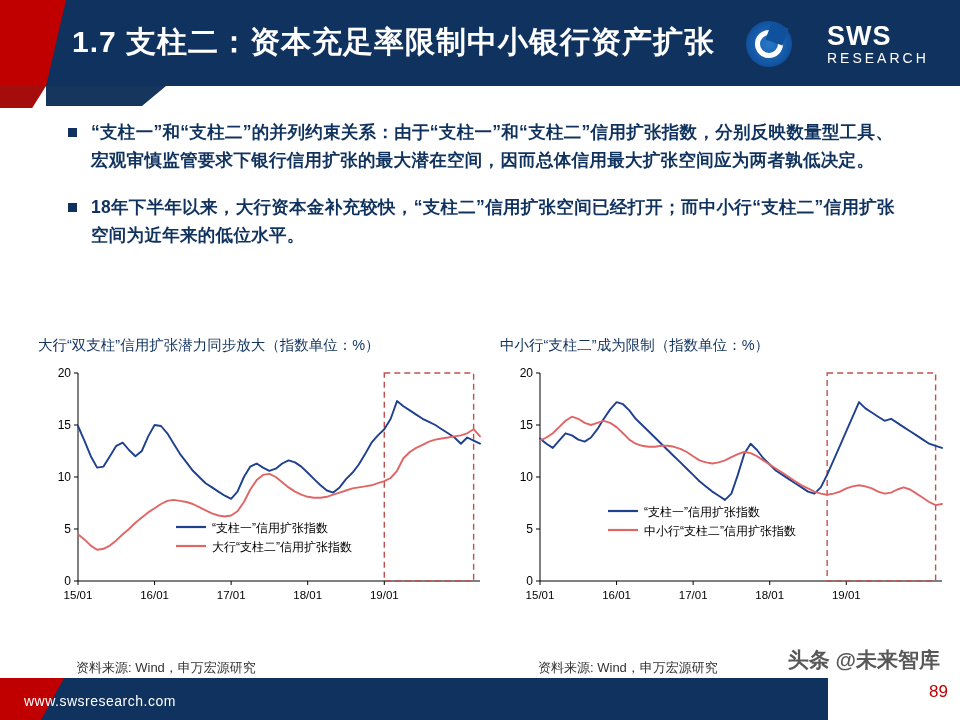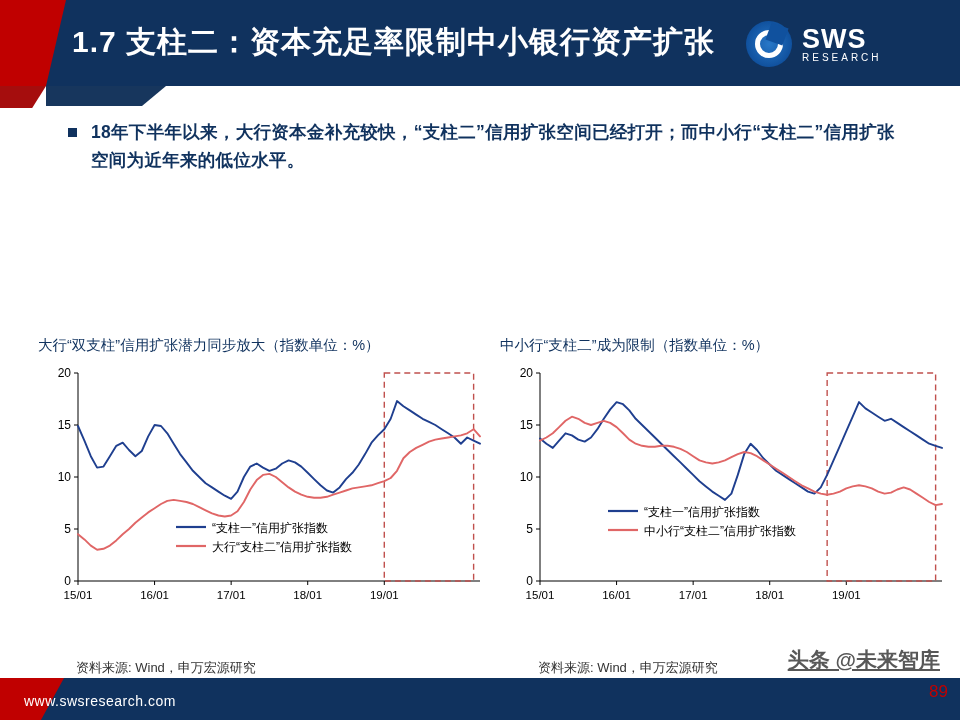--- a/index.html
+++ b/index.html
@@ -46,23 +46,23 @@
     position:relative;flex:0 0 auto;
   }
   .logo-mark:before{
     content:"";position:absolute;left:9px;top:9px;width:28px;height:28px;
     border-radius:50%;border:5px solid #ffffff;box-sizing:border-box;
   }
   .logo-mark:after{
     content:"";position:absolute;left:22px;top:4px;width:18px;height:18px;
     background:#10519e;transform:rotate(20deg);
   }
-  .logo-text{color:#ffffff;line-height:1.05;}
+  .logo-text{color:#ffffff;line-height:1.05;margin-left:25px;}
   .logo-text .l1{font-size:27px;font-weight:bold;letter-spacing:1px;}
-  .logo-text .l2{font-size:10px;letter-spacing:3px;}
+  .logo-text .l2{font-size:14px;letter-spacing:3px;}
   
   .bullets{position:absolute;left:68px;top:118px;width:830px;}
   .bullet{display:flex;gap:14px;margin-bottom:18px;}
   .bullet-sq{
     width:9px;height:9px;background:#10325e;margin-top:10px;flex:0 0 auto;
   }
   .bullet-text{
     color:#10325e;font-size:17.5px;font-weight:bold;line-height:1.62;
     letter-spacing:0.3px;
   }
@@ -72,38 +72,37 @@
   .chart-right{left:500px;width:450px;}
   .chart-title{
     color:#10325e;font-size:14.5px;font-weight:normal;margin-bottom:8px;
   }
   .chart-svg-wrap{width:450px;height:280px;}
   .chart-source{
     color:#333333;font-size:13px;margin-top:16px;padding-left:38px;
   }
   
   .footer{
-    position:absolute;left:0;bottom:0;width:960px;height:42px;background:#10325e;
+    position:absolute;left:0;bottom:0;width:828px;height:42px;background:#10325e;
   }
   .footer-red{
     position:absolute;left:0;bottom:0;width:64px;height:42px;background:#c00000;
     clip-path:polygon(0 0,100% 0,64% 100%,0 100%);
   }
   .footer-url{
     position:absolute;left:24px;bottom:11px;color:#ffffff;font-size:14px;
     letter-spacing:0.5px;
   }
   .page-num{
     position:absolute;right:12px;bottom:18px;color:#c00000;font-size:17px;
   }
   .watermark{
     position:absolute;right:20px;bottom:46px;
     color:#3b3b3b;font-size:21px;font-weight:bold;opacity:.85;
     white-space:nowrap;
-    text-decoration:underline;
   }
   text{font-family:"Liberation Sans","DejaVu Sans",sans-serif;}
 </style>
 </head>
 <body>
 
 <div class="header">
   <div class="hdr-redbar"></div>
   <div class="hdr-navy"></div>
   <div class="hdr-strip"></div>
@@ -112,20 +111,24 @@
   <div class="logo-wrap">
     <div class="logo-mark"></div>
     <div class="logo-text">
       <div class="l1">SWS</div>
       <div class="l2">RESEARCH</div>
     </div>
   </div>
 </div>
 
 <div class="bullets">
+  <div class="bullet">
+    <div class="bullet-sq"></div>
+    <div class="bullet-text">“支柱一”和“支柱二”的并列约束关系：由于“支柱一”和“支柱二”信用扩张指数，分别反映数量型工具、宏观审慎监管要求下银行信用扩张的最大潜在空间，因而总体信用最大扩张空间应为两者孰低决定。</div>
+  </div>
   <div class="bullet">
     <div class="bullet-sq"></div>
     <div class="bullet-text">18年下半年以来，大行资本金补充较快，“支柱二”信用扩张空间已经打开；而中小行“支柱二”信用扩张空间为近年来的低位水平。</div>
   </div>
 </div>
 
 <div class="chart-block chart-left">
   <div class="chart-title">大行“双支柱”信用扩张潜力同步放大（指数单位：%）</div>
   <div class="chart-svg-wrap">
     <svg id="svg-left" width="450" height="280" viewBox="0 0 450 280">

